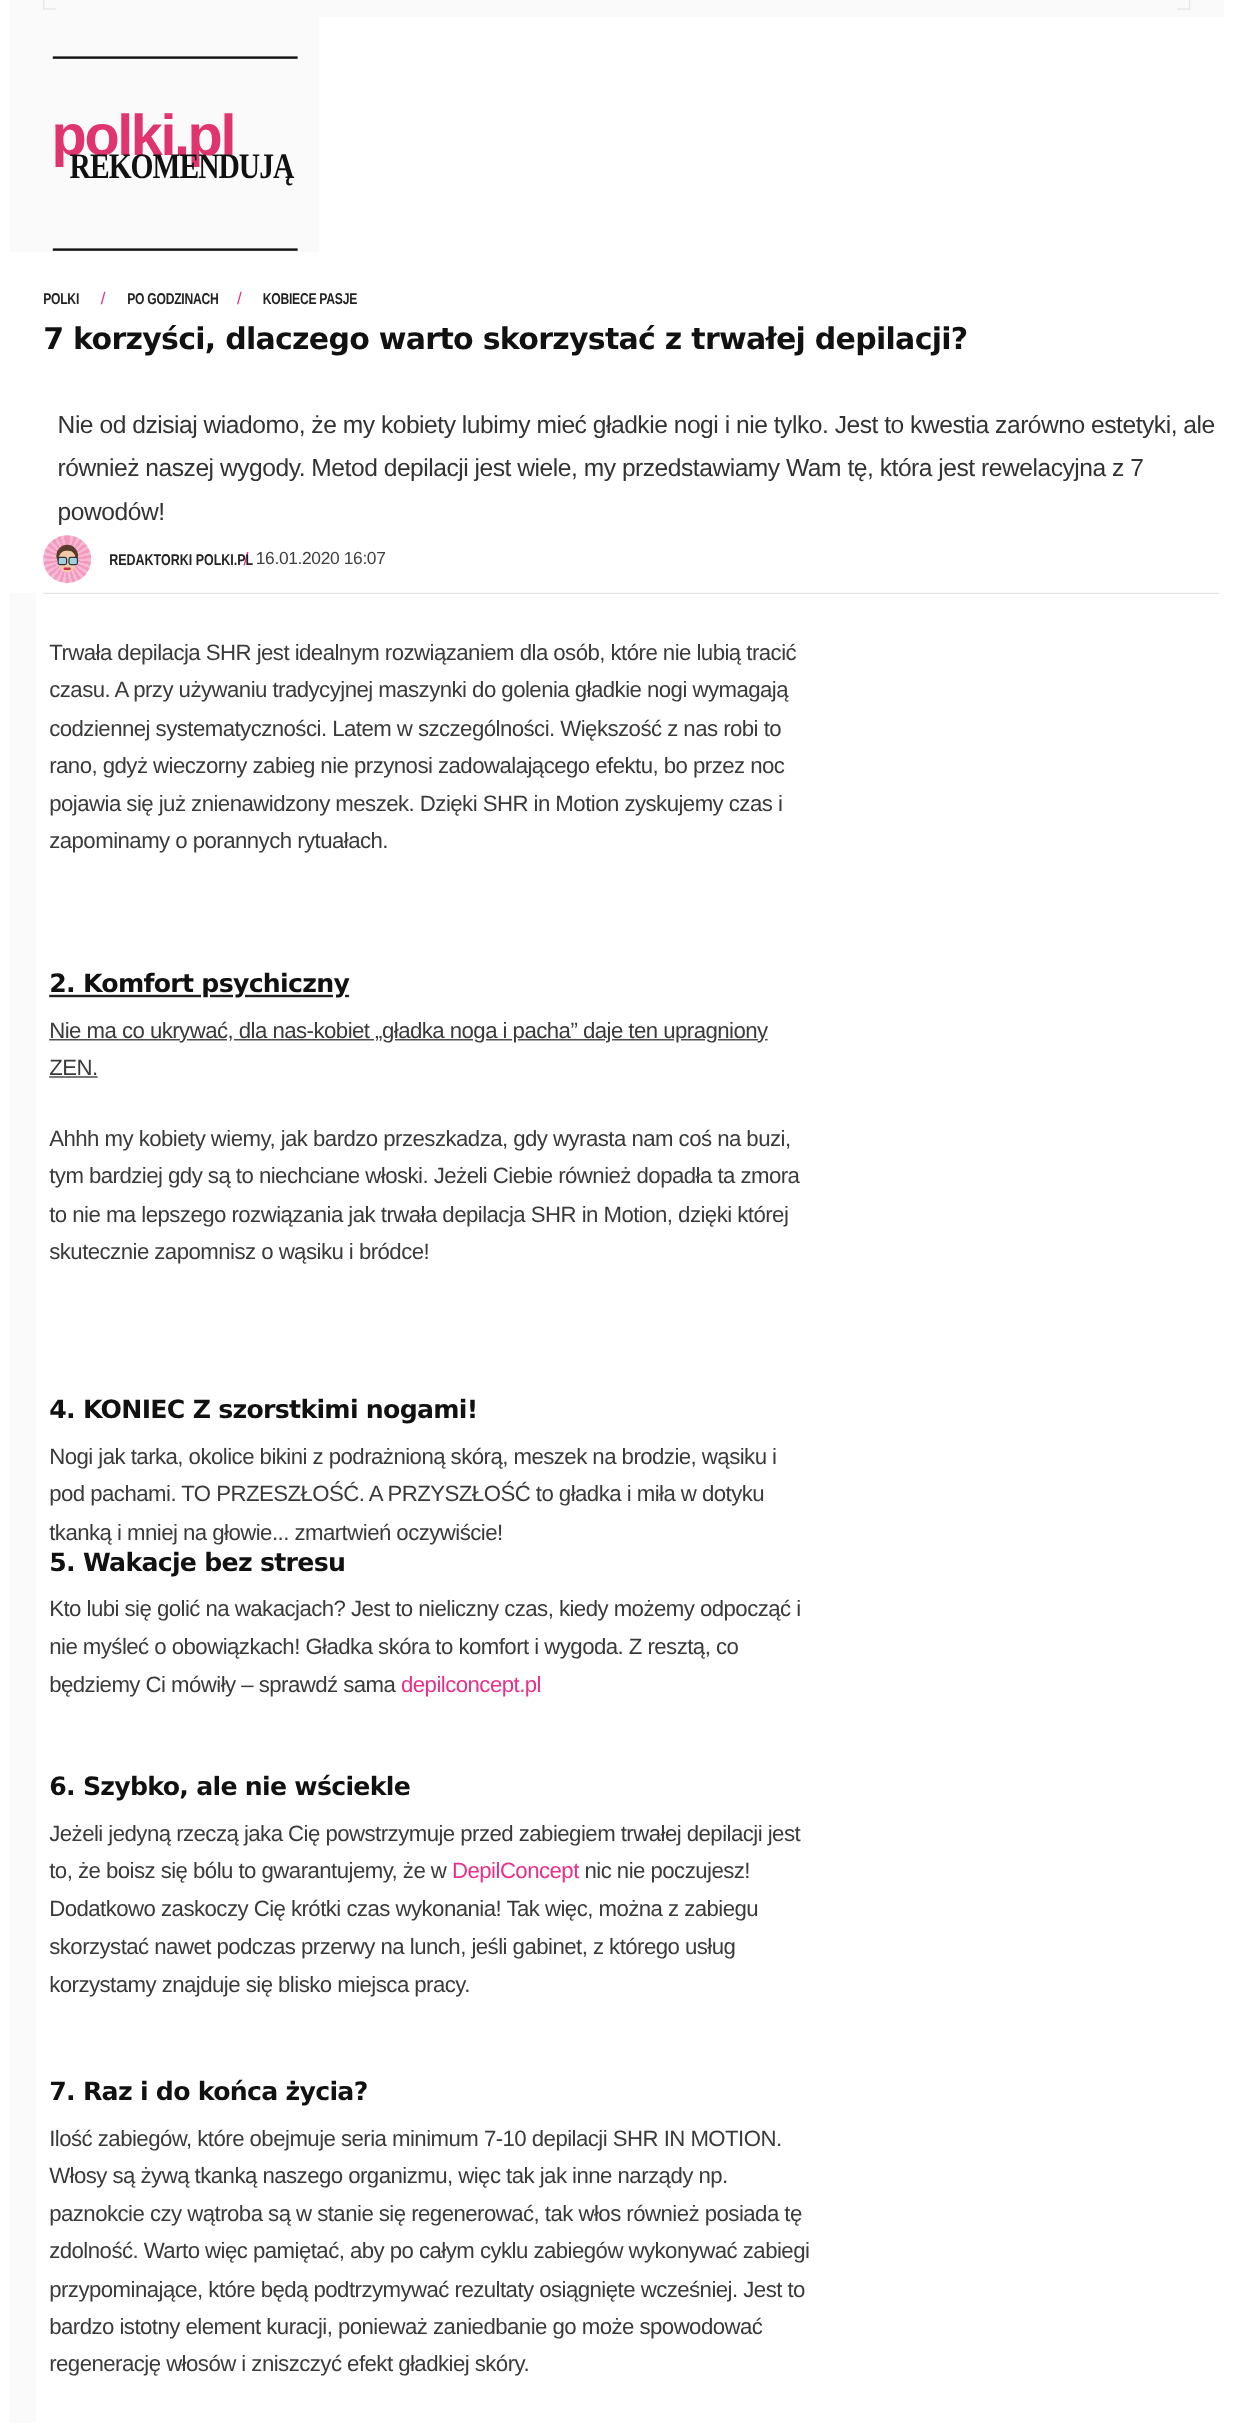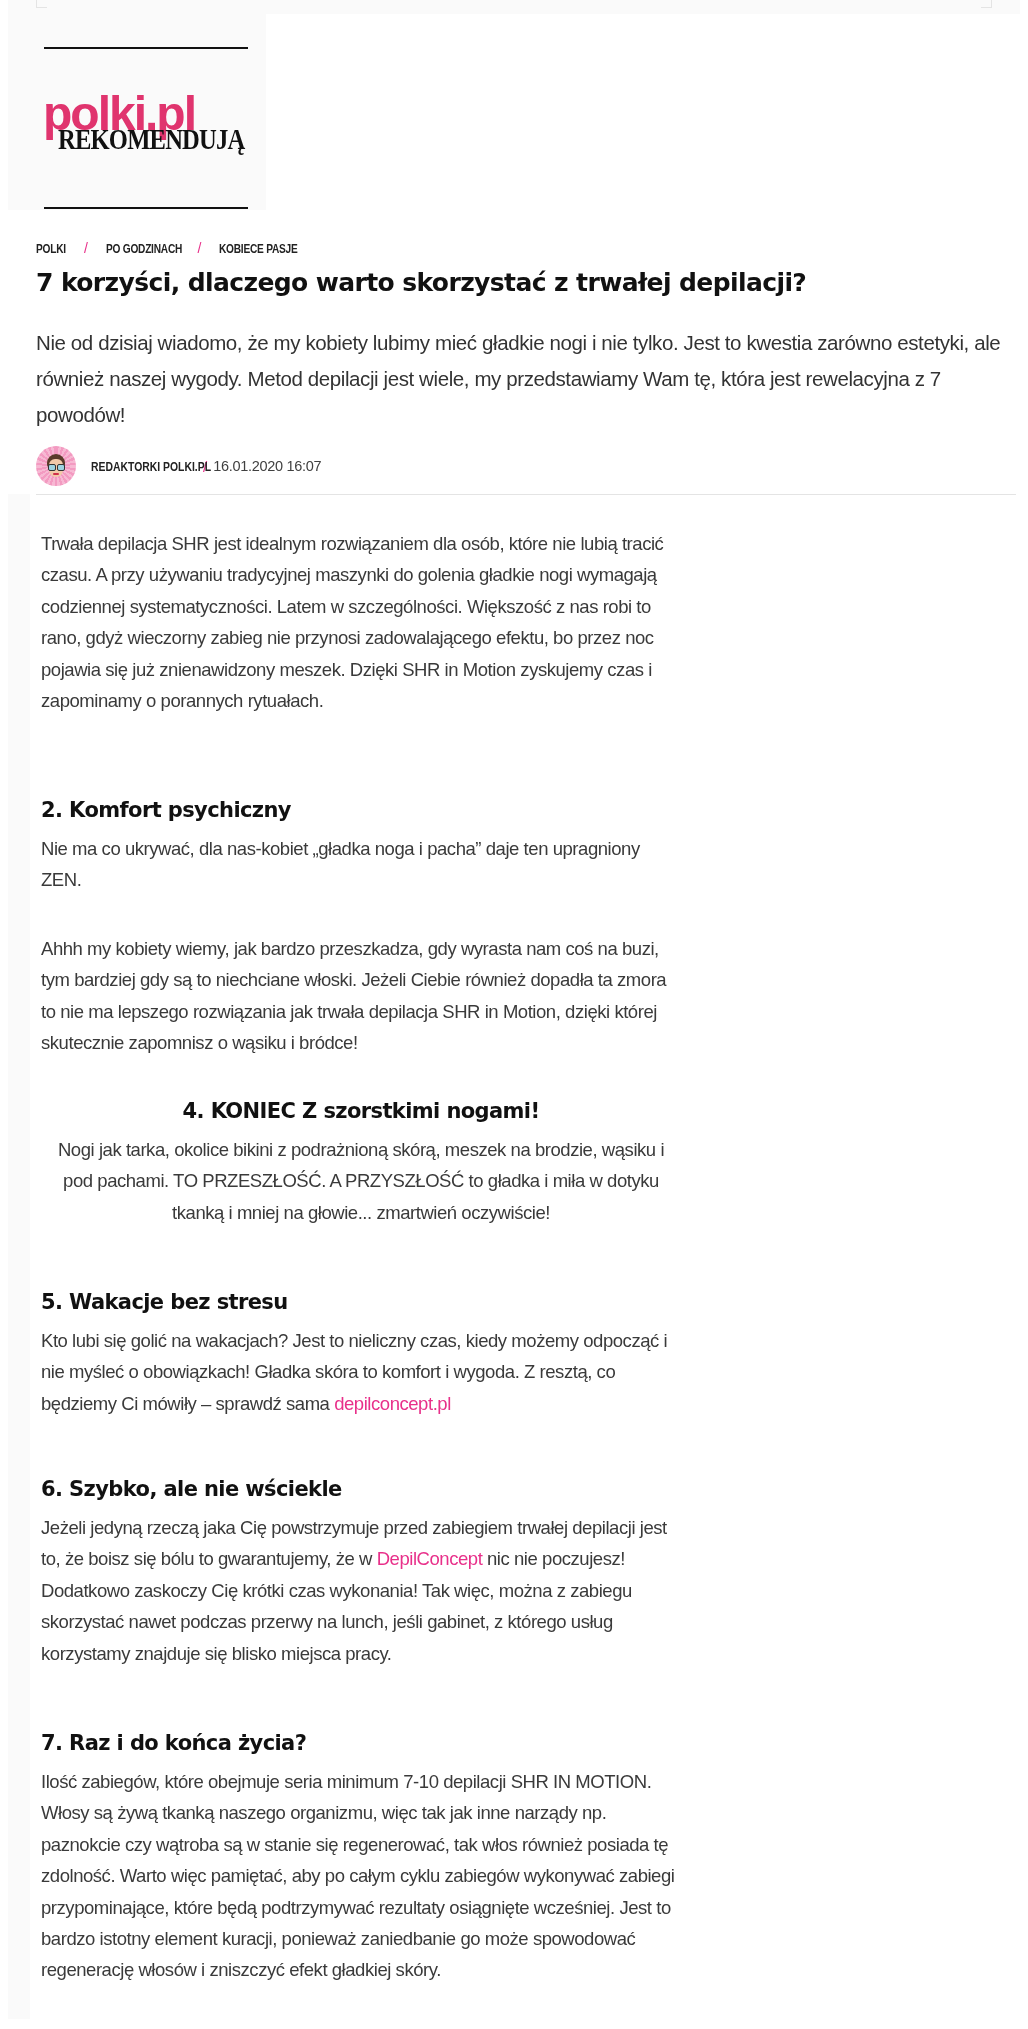--- a/index.html
+++ b/index.html
@@ -16,21 +16,21 @@
   .logo-polki { position: absolute; left: 35px; top: 76px; font-family: "Liberation Sans", sans-serif; font-weight: bold; font-size: 48px; letter-spacing: -2px; color: #e0346e; line-height: 1; }
   .logo-rek { position: absolute; left: 50px; top: 110px; font-family: "Liberation Serif", serif; font-size: 30px; color: #111; line-height: 1; letter-spacing: -1px; transform: scaleX(0.82); transform-origin: left; font-weight: bold; }
 
   .breadcrumb { position: absolute; left: 36px; top: 240px; display: flex; align-items: center; font-family: "Liberation Sans", sans-serif; font-weight: bold; font-size: 13px; color: #222; letter-spacing: -0.3px; }
   .breadcrumb .crumb { transform: scaleX(0.78); transform-origin: left; display: inline-block; white-space: nowrap; }
   .breadcrumb .sep { color: #e8308a; font-weight: normal; margin: 0 18px 0 0; font-size: 14px; }
   .breadcrumb .c0 { width: 48px; }
   .breadcrumb .c1 { width: 92px; }
 
   .title { position: absolute; left: 36px; top: 265px; width: 980px; margin: 0; font-family: "DejaVu Sans", sans-serif; font-weight: bold; font-size: 25px; letter-spacing: -0.6px; color: #111; line-height: 36px; }
-  .lead { position: absolute; left: 36px; top: 325px; width: 980px; margin: 0; font-family: "Liberation Sans", sans-serif; font-size: 20.5px; line-height: 36px; color: #333; letter-spacing: -0.4px; }
+  .lead { position: absolute; left: 36px; top: 325px; width: 980px; margin: 12px; font-family: "Liberation Sans", sans-serif; font-size: 20.5px; line-height: 36px; color: #333; letter-spacing: -0.4px; }
 
   .byline { position: absolute; left: 36px; top: 446px; display: flex; align-items: center; height: 40px; }
   .avatar { width: 40px; height: 40px; border-radius: 50%; background: repeating-conic-gradient(#f39ac1 0deg 8deg, #f7b8d3 8deg 16deg); position: relative; overflow: hidden; }
   .avatar .hair { position: absolute; left: 11px; top: 8px; width: 18px; height: 14px; background: #5a3a2a; border-radius: 9px 9px 4px 4px; }
   .avatar .face { position: absolute; left: 13px; top: 13px; width: 14px; height: 18px; background: #f2c9a8; border-radius: 6px 6px 7px 7px; }
   .avatar .lens-l, .avatar .lens-r { position: absolute; top: 18px; width: 6px; height: 5px; background: #9ed3e0; border: 1px solid #333; border-radius: 2px; }
   .avatar .lens-l { left: 12px; } .avatar .lens-r { left: 21px; }
   .avatar .lips { position: absolute; left: 17px; top: 27px; width: 6px; height: 2px; background: #d0304a; border-radius: 2px; }
   .byline .author { margin-left: 15px; font-family: "Liberation Sans", sans-serif; font-weight: bold; font-size: 13px; color: #222; transform: scaleX(0.8); transform-origin: left; display: inline-block; width: 112px; white-space: nowrap; }
   .byline .sep { color: #e8308a; margin: 0 6px 0 0; font-size: 15px; }
@@ -39,23 +39,23 @@
   .divider { position: absolute; left: 36px; top: 494px; width: 980px; height: 1px; background: #e4e4e4; }
 
   .body-gutter { position: absolute; left: 8px; top: 494px; width: 22px; height: 1525px; background: #fafafa; }
 
   .article { position: absolute; left: 41px; top: 520px; width: 640px; }
   .section h2 { margin: 0; font-family: "DejaVu Sans", sans-serif; font-weight: bold; font-size: 21px; letter-spacing: -0.6px; color: #111; line-height: 30px; }
   .section p { margin: 8px 0 0 0; font-family: "Liberation Sans", sans-serif; font-size: 18.5px; line-height: 31.4px; color: #3a3a3a; letter-spacing: -0.45px; }
   .section a { color: #e8308a; text-decoration: none; }
 
   .s1 { position: absolute; top: 0; }
-  .s2 { position: absolute; top: 275px; }
+  .s2 { position: absolute; top: 285px; text-decoration: underline; }
   .s3 { position: absolute; top: 405px; }
-  .s4 { position: absolute; top: 576px; text-align: center; }
+  .s4 { position: absolute; top: 640px; }
   .s5 { position: absolute; top: 767px; }
   .s6 { position: absolute; top: 954px; }
   .s7 { position: absolute; top: 1208px; }
 </style>
 </head>
 <body>
 
 <div class="top-strip">
   <span class="corner-l"></span>
   <span class="corner-r"></span>

